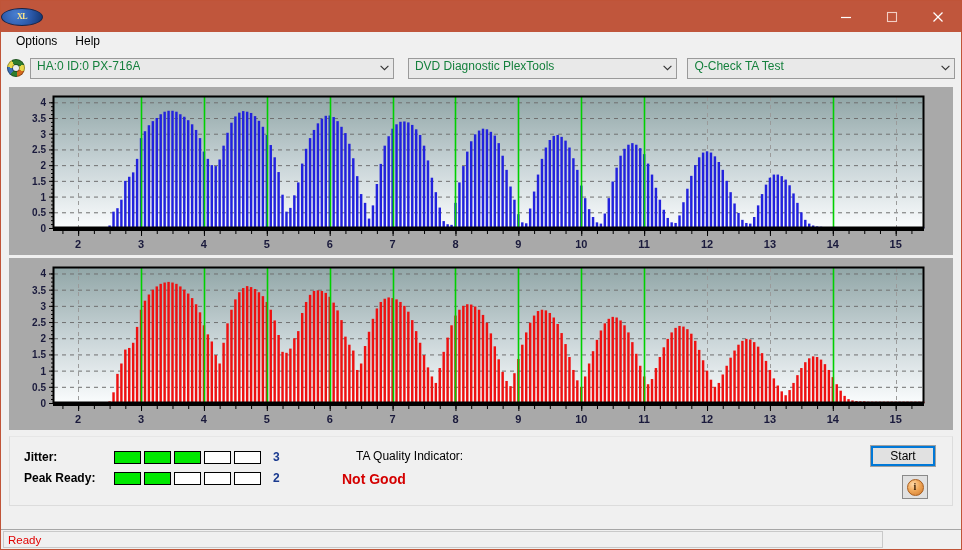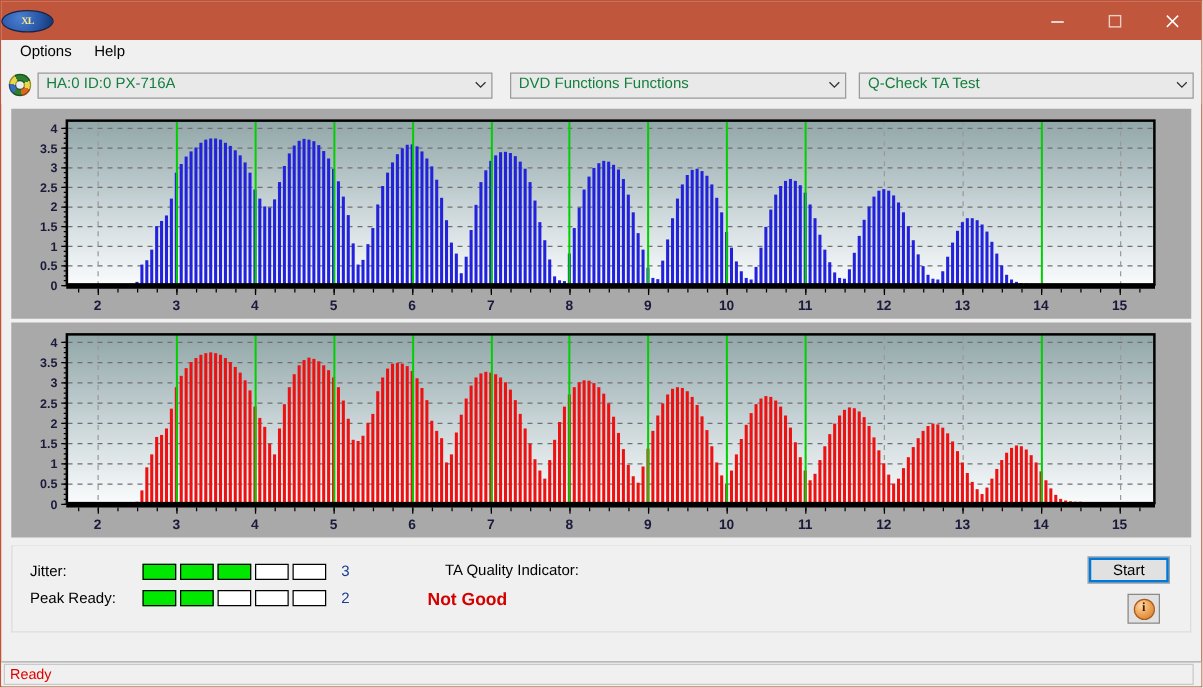--- a/index.html
+++ b/index.html
@@ -135,21 +135,21 @@
     position:relative;
     margin:6px 8px 0 8px;
     height:68px;
     background:#f0f0f0;
     border:1px solid #dcdcdc;
     border-top-color:#e6e6e6;
     flex:0 0 auto;
   }
   .meter-row{
     position:absolute;display:flex;align-items:center;
-    font-size:12px;color:#000;
+    font-size:12px;color:#000;font-weight:bold;
   }
   #meter-row-jitter{left:14px;top:13px;}
   #meter-row-peakshift{left:14px;top:34px;}
   .meter-label{width:68px;white-space:nowrap;}
   .meter-boxes{display:flex;gap:3px;margin-left:22px;}
   .meter-box{
     width:27px;height:13px;
     box-sizing:border-box;
     border:1px solid #000;
     background:#fff;
@@ -203,21 +203,21 @@
     flex:0 0 auto;
   }
   .status-cell{
     margin:1px 0 1px 2px;
     height:17px;
     box-sizing:border-box;
     border:1px solid #c9c9c9;
     background:#f0f0f0;
     display:flex;align-items:center;
     padding-left:4px;
-    width:952px;
+    width:880px;
     color:#e00000;
     font-size:11.5px;
   }
 </style>
 </head>
 <body>
 
 <div class="window">
 
   <div class="titlebar">
@@ -251,21 +251,21 @@
     <div class="disc-icon"></div>
     <div class="combo" id="combo-drive">
       <span class="cval">HA:0 ID:0  PX-716A</span>
       <span class="carrow">
         <svg width="9" height="6" viewBox="0 0 9 6">
             <path d="M0.6 0.8 L4.5 4.7 L8.4 0.8" fill="none" stroke="#333" stroke-width="1.1"></path>
           </svg>
       </span>
     </div>
     <div class="combo" id="combo-function">
-      <span class="cval">DVD Functions Functions</span>
+      <span class="cval">DVD Diagnostic PlexTools</span>
       <span class="carrow">
         <svg width="9" height="6" viewBox="0 0 9 6">
             <path d="M0.6 0.8 L4.5 4.7 L8.4 0.8" fill="none" stroke="#333" stroke-width="1.1"></path>
           </svg>
       </span>
     </div>
     <div class="combo" id="combo-test">
       <span class="cval">Q-Check TA Test</span>
       <span class="carrow">
         <svg width="9" height="6" viewBox="0 0 9 6">

